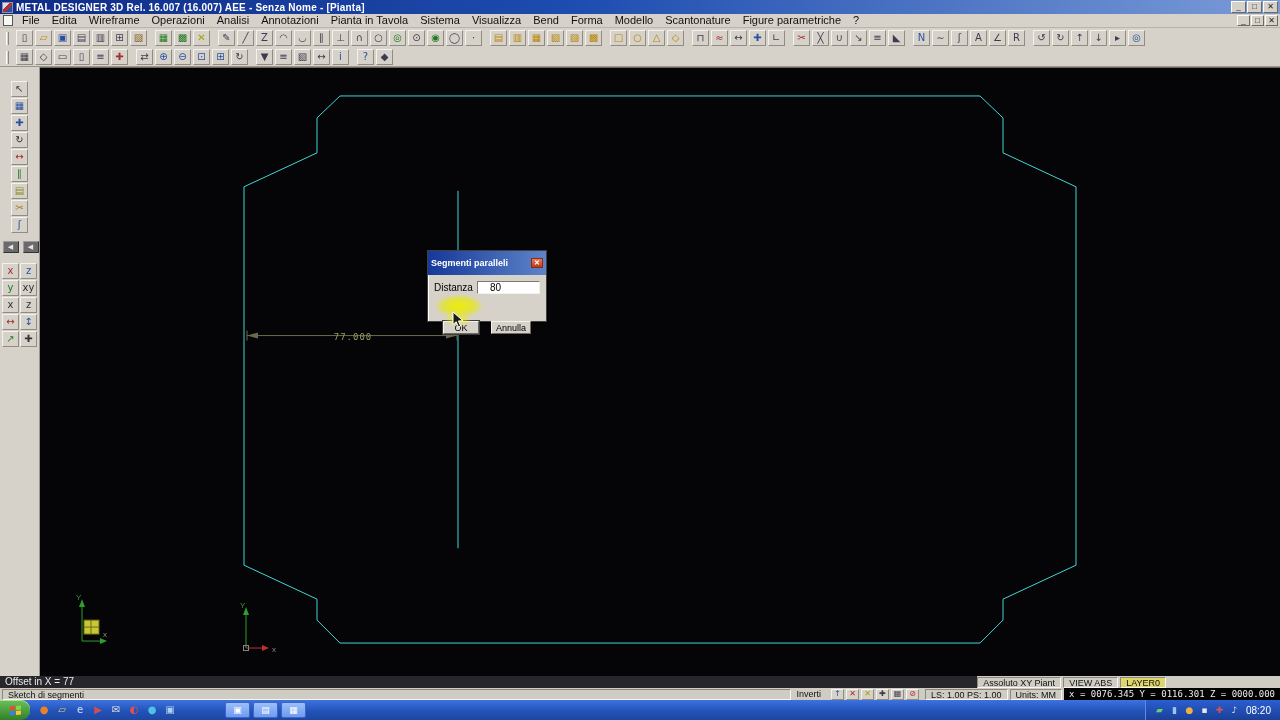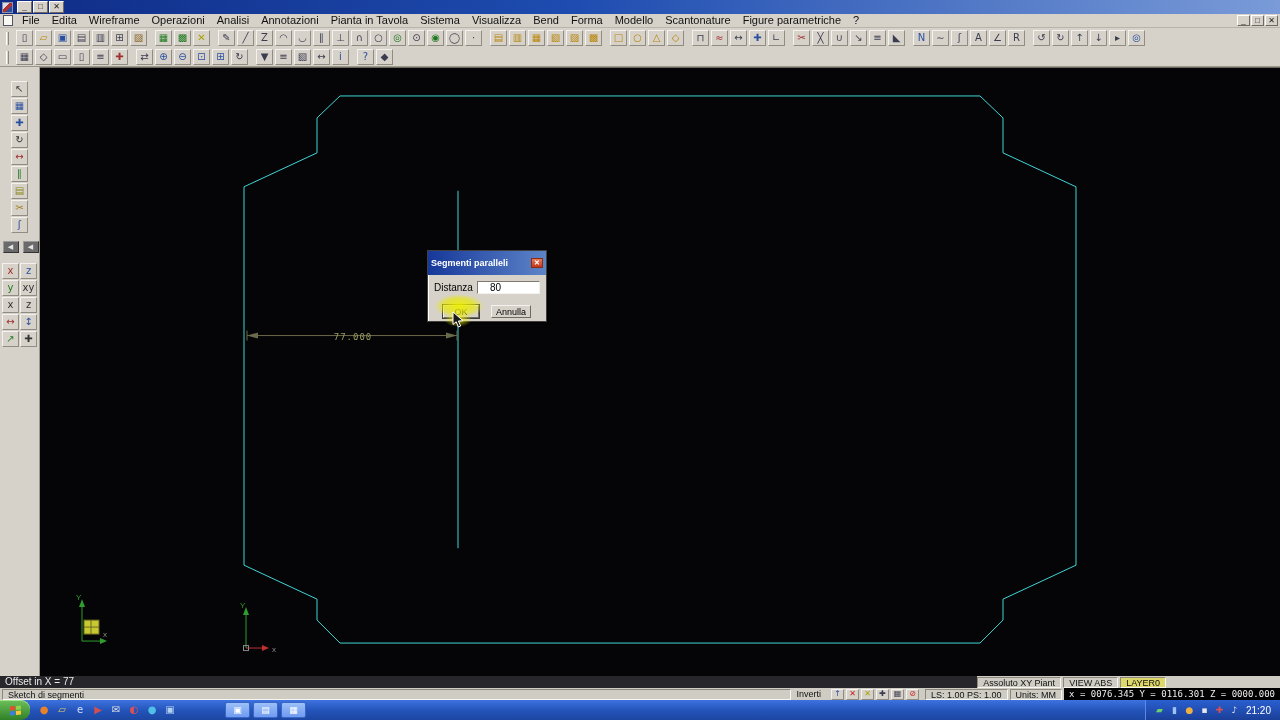--- a/index.html
+++ b/index.html
@@ -51,21 +51,21 @@
   .dialog{position:absolute;left:427px;top:250px;width:120px;height:72px;background:#d6d2ca;
     border:1px solid #404040;box-shadow:2px 2px 0 rgba(0,0,0,.45), inset 1px 1px 0 #fff;z-index:10;font-size:10px}
   .dialog-title{height:13px;background:linear-gradient(90deg,#16389a,#5d84c8);display:flex;align-items:center;
     color:#fff;font-weight:bold;font-size:9px;padding:12px 3px}
   .dialog-close{margin-left:auto;width:12px;height:10px;background:linear-gradient(#e87a5a,#c03818);
     border:1px solid #902a10;color:#fff;font-size:7px;line-height:8px;text-align:center}
   .dialog-row{display:flex;align-items:center;padding:6px 6px 0;gap:4px}
   .dialog-label{flex:0 0 38px}
   .dialog-input{flex:1;height:13px;min-width:0;background:#fff;border:1px solid;
     border-color:#7e7a70 #f4f2ee #f4f2ee #7e7a70;font-size:10px;padding:0 12px;font-family:"Liberation Sans",sans-serif}
-  .dialog-buttons{display:flex;justify-content:center;gap:12px;margin-top:11px}
+  .dialog-buttons{display:flex;justify-content:center;gap:12px;margin-top:27px}
   .dlg-btn{height:13px;background:#d6d2ca;border:1px solid;border-color:#f4f2ee #6e6a60 #6e6a60 #f4f2ee;
     font-size:9px;text-align:center;line-height:12px}
   .dlg-btn.default{box-shadow:0 0 0 1px #3c3c3c}
   .btn-ok{width:36px}.btn-cancel{width:40px}
 
   
   .click-highlight{position:absolute;left:434px;top:294px;width:50px;height:24px;border-radius:50%;z-index:11;
     background:radial-gradient(closest-side,rgba(238,238,0,.95),rgba(232,232,0,.65) 62%,rgba(232,232,0,0))}
   .click-highlight-tail{position:absolute;left:444px;top:312px;width:28px;height:15px;border-radius:50%;z-index:11;
     background:radial-gradient(closest-side,rgba(238,238,0,.9),rgba(232,232,0,0))}
@@ -109,20 +109,21 @@
     line-height:1;margin-left:2px;font-family:"DejaVu Sans",sans-serif}
   .clock{font-size:10px;padding:0 7px 0 5px;color:#fff}
 </style>
 </head>
 <body>
 
 <div class="window">
 
   <div class="titlebar">
     <span class="app-icon"></span>
+    <span class="title-text">METAL DESIGNER 3D Rel. 16.007 (16.007) AEE - Senza Nome - [Pianta]</span>
     <span style="display:flex">
 
     <span class="win-btn">_</span>
         <span class="win-btn">□</span>
         <span class="win-btn">✕</span>
       </span>
   </div>
 
   <div class="menubar">
     <span class="mdi-doc-icon"></span>
@@ -400,17 +401,17 @@
     <span class="tray">
       <span style="display:flex;align-items:center">
 
       <span class="tray-icon" style="color: rgb(106, 208, 106);">▰</span>
           <span class="tray-icon" style="color: rgb(158, 194, 248);">▮</span>
           <span class="tray-icon" style="color: rgb(240, 176, 64);">●</span>
           <span class="tray-icon" style="color: rgb(232, 232, 232);">▪</span>
           <span class="tray-icon" style="color: rgb(224, 80, 80);">✚</span>
           <span class="tray-icon" style="color: rgb(232, 232, 232);">♪</span>
         </span>
-      <span class="clock">21:20</span>
+      <span class="clock">08:20</span>
     </span>
   </div>
 
 </div>
 
 </body></html>

